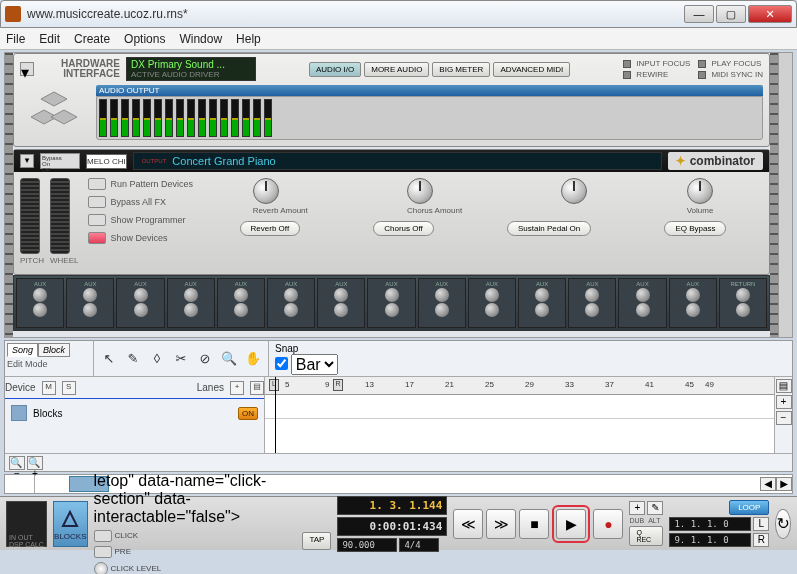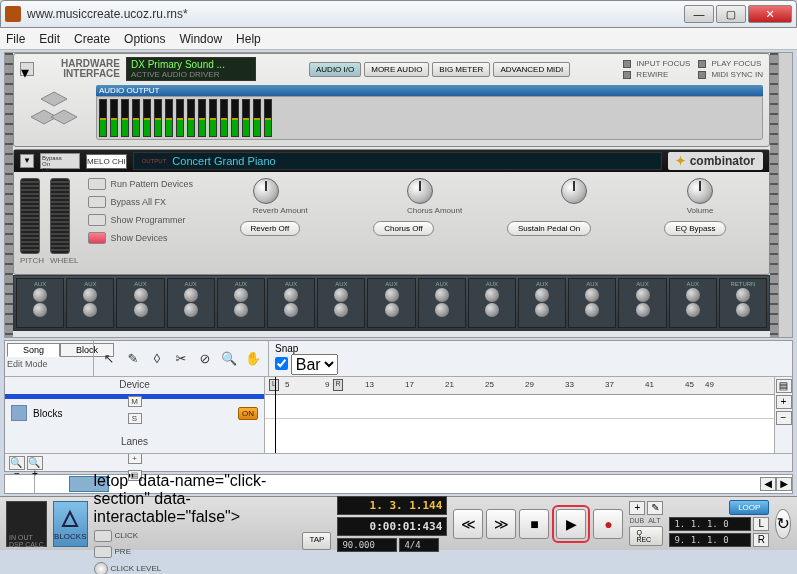--- a/index.html
+++ b/index.html
@@ -73,29 +73,29 @@
 
 .mixer{height:56px;background:linear-gradient(#425058,#303840);display:flex;gap:2px;padding:2px;border:1px solid #333;}
 .mixch{flex:1;border:1px solid #222;background:#384048;display:flex;flex-direction:column;align-items:center;padding:2px;gap:1px;}
 .mixch .aux{font:6px Arial;color:#8a9;}
 .mixch .miniknob{width:14px;height:14px;border-radius:50%;background:radial-gradient(circle at 35% 35%,#ddd,#666);}
 
 .seq{background:#eef2f6;border:1px solid #999;margin:0 4px;height:132px;display:flex;flex-direction:column;}
 .seqtop{display:flex;height:36px;border-bottom:1px solid #aaa;}
 .modebox{width:88px;padding:2px;font-size:10px;}
 .modebox .tabs{display:flex;}
-.modebox .tab{border:1px solid #888;padding:1px 15px;font-size:9px;background:#f4f4f4;}
+.modebox .tab{border:1px solid #888;padding:1px 4px;font-size:9px;background:#f4f4f4;font-style:italic;}
 .modebox .tab.active{background:#fff;border-bottom:1px solid #fff;}
 .tools{display:flex;align-items:center;gap:6px;padding:0 6px;border-left:1px solid #aaa;border-right:1px solid #aaa;}
 .tool{width:18px;height:18px;display:flex;align-items:center;justify-content:center;font-size:13px;color:#333;cursor:pointer;}
 .snap{padding:2px 6px;font-size:10px;}
 .snap select{font-size:16px;}
 .tracks{flex:1;display:flex;}
 .trackhdr{width:260px;border-right:1px solid #aaa;}
-.trh{display:flex;align-items:center;gap:6px;padding:2px 14px;font:10px Arial;color:#444;border-bottom:5px solid #1d4ed8;height:22px;flex-direction:column;}
+.trh{display:flex;align-items:center;gap:6px;padding:2px 0;font:10px Arial;color:#444;border-bottom:1px solid #1d4ed8;height:22px;}
 .msbtn{width:14px;height:14px;border:1px solid #888;font:8px Arial;text-align:center;background:#f4f4f4;}
 .trackrow{height:28px;display:flex;align-items:center;padding:0 6px;gap:6px;font:10px Arial;}
 .trackrow .blk{flex:1;}
 .onbadge{background:linear-gradient(#ffb030,#e08010);border:1px solid #a06000;font:8px Arial;padding:1px 3px;border-radius:2px;color:#332200;}
 .timeline{flex:1;position:relative;background:#fff;}
 .ruler{height:18px;border-bottom:1px solid #999;position:relative;font:8px Arial;color:#333;background:#eee;}
 .ruler .lp{position:absolute;top:2px;width:10px;height:12px;background:#ddd;border:1px solid #555;font:7px Arial;text-align:center;}
 .tick{position:absolute;top:3px;font-size:8px;}
 .lane{position:absolute;top:18px;left:0;right:0;height:24px;border-bottom:1px solid #ccc;}
 .scrollz{height:18px;display:flex;align-items:center;gap:2px;padding:0 4px;border-top:1px solid #aaa;}

